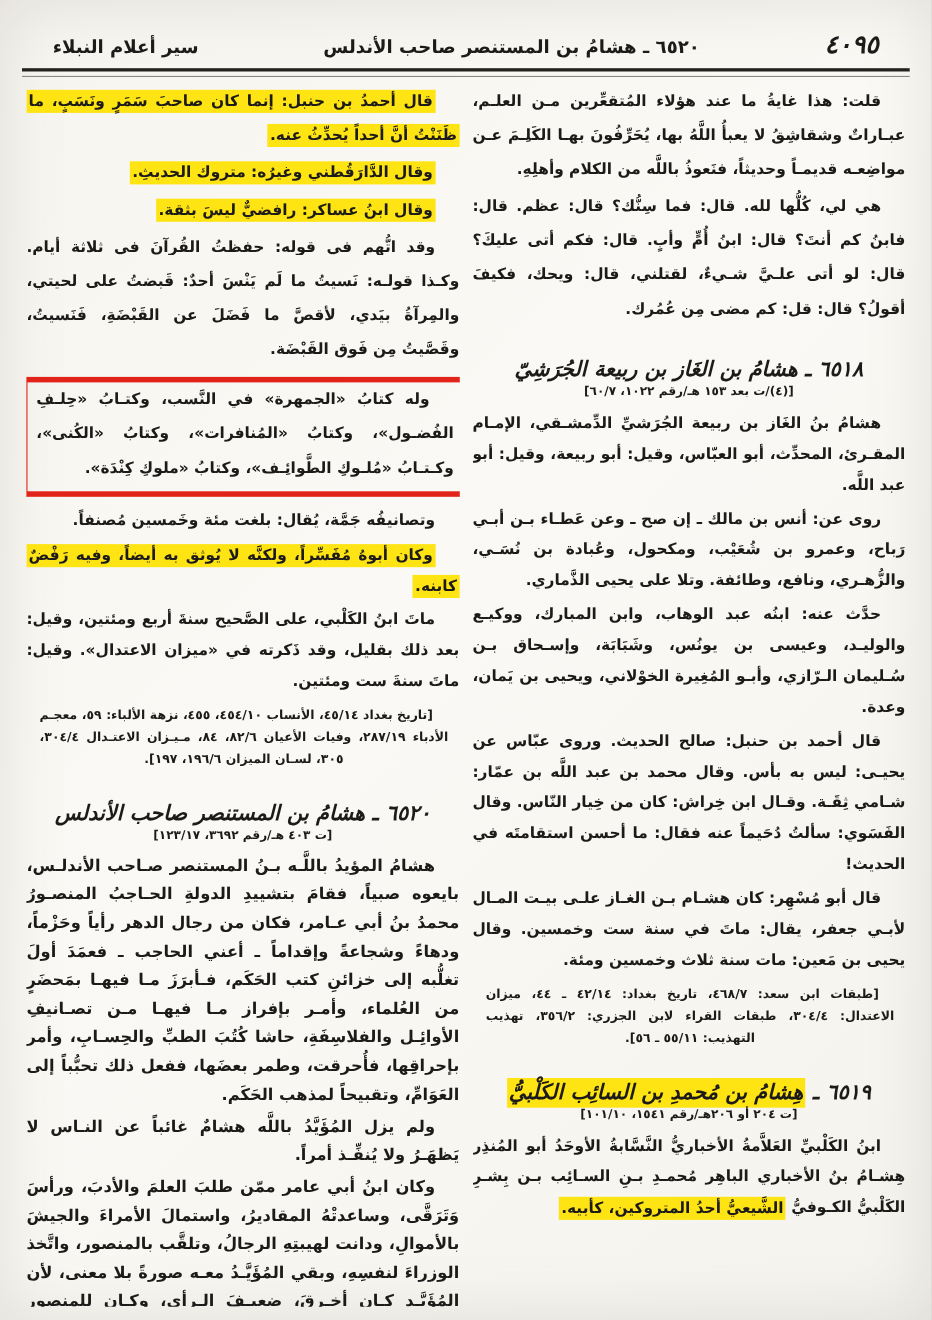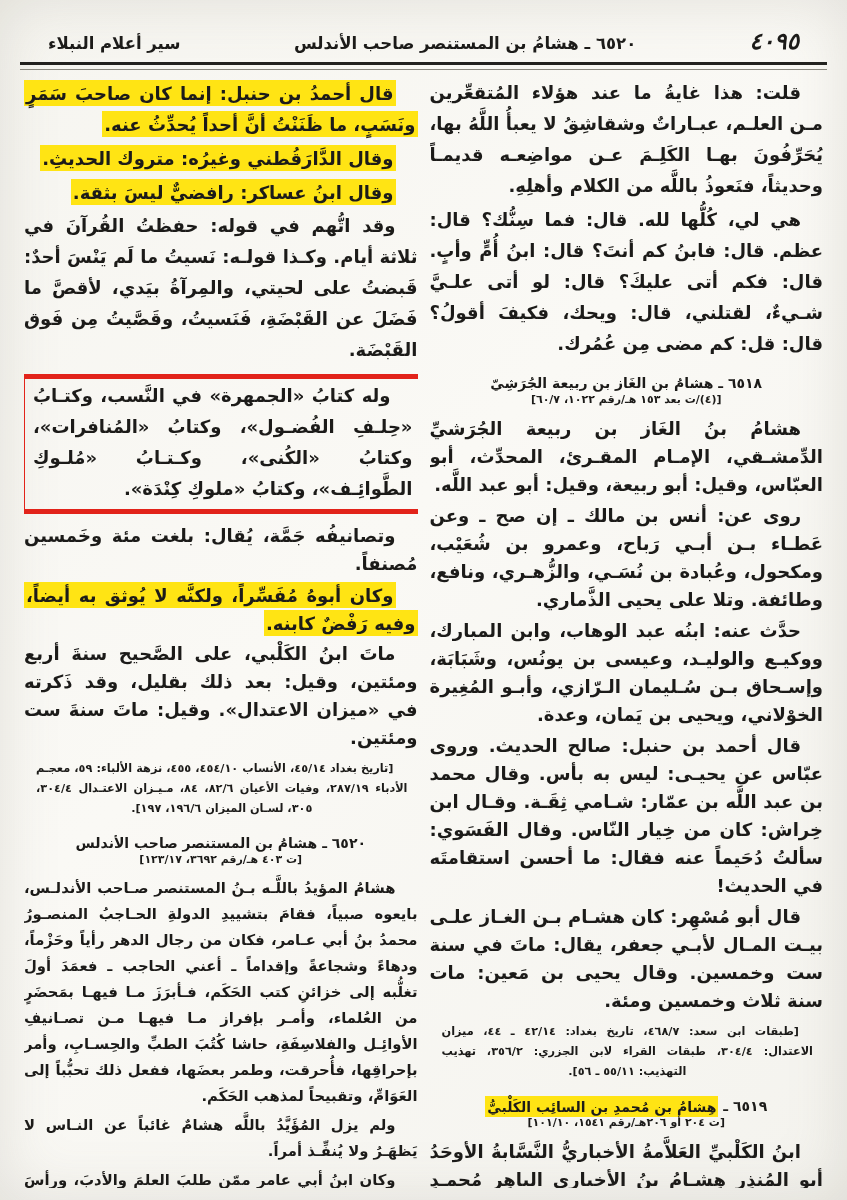--- a/index.html
+++ b/index.html
@@ -30,32 +30,32 @@
   .columns{
     position:absolute;top:74px;bottom:12px;right:24px;left:24px;
     display:flex;gap:12px;
   }
   .col{flex:1 1 0;overflow:hidden;}
   
   .para{
     margin:3px 0;
     text-align:justify;text-align-last:right;
     text-indent:22px;
-    font-weight:700;font-size:18px;line-height:28px;
+    font-weight:700;font-size:14px;line-height:28px;
   }
   .loose{line-height:31px;}
   .tight{font-size:14.8px;line-height:26px;}
   .footnote{
     margin:7px 10px 5px 12px;
     font-size:11.3px;line-height:20px;font-weight:700;
     text-align:justify;text-align-last:center;text-indent:14px;
   }
   .entry-heading{
-    margin:16px 0 2px;
-    text-align:center;font-size:14px;font-weight:800;text-indent:0;
+    margin:28px 0 2px;
+    text-align:center;font-size:19px;font-weight:800;text-indent:0;font-style:italic;
   }
   .entry-ref{
     margin:1px 0 9px;
     text-align:center;font-size:11px;font-weight:700;text-indent:0;
   }
   .hl{
     background:#ffe414;
     padding:2.5px 2px;
     -webkit-box-decoration-break:clone;box-decoration-break:clone;
   }

